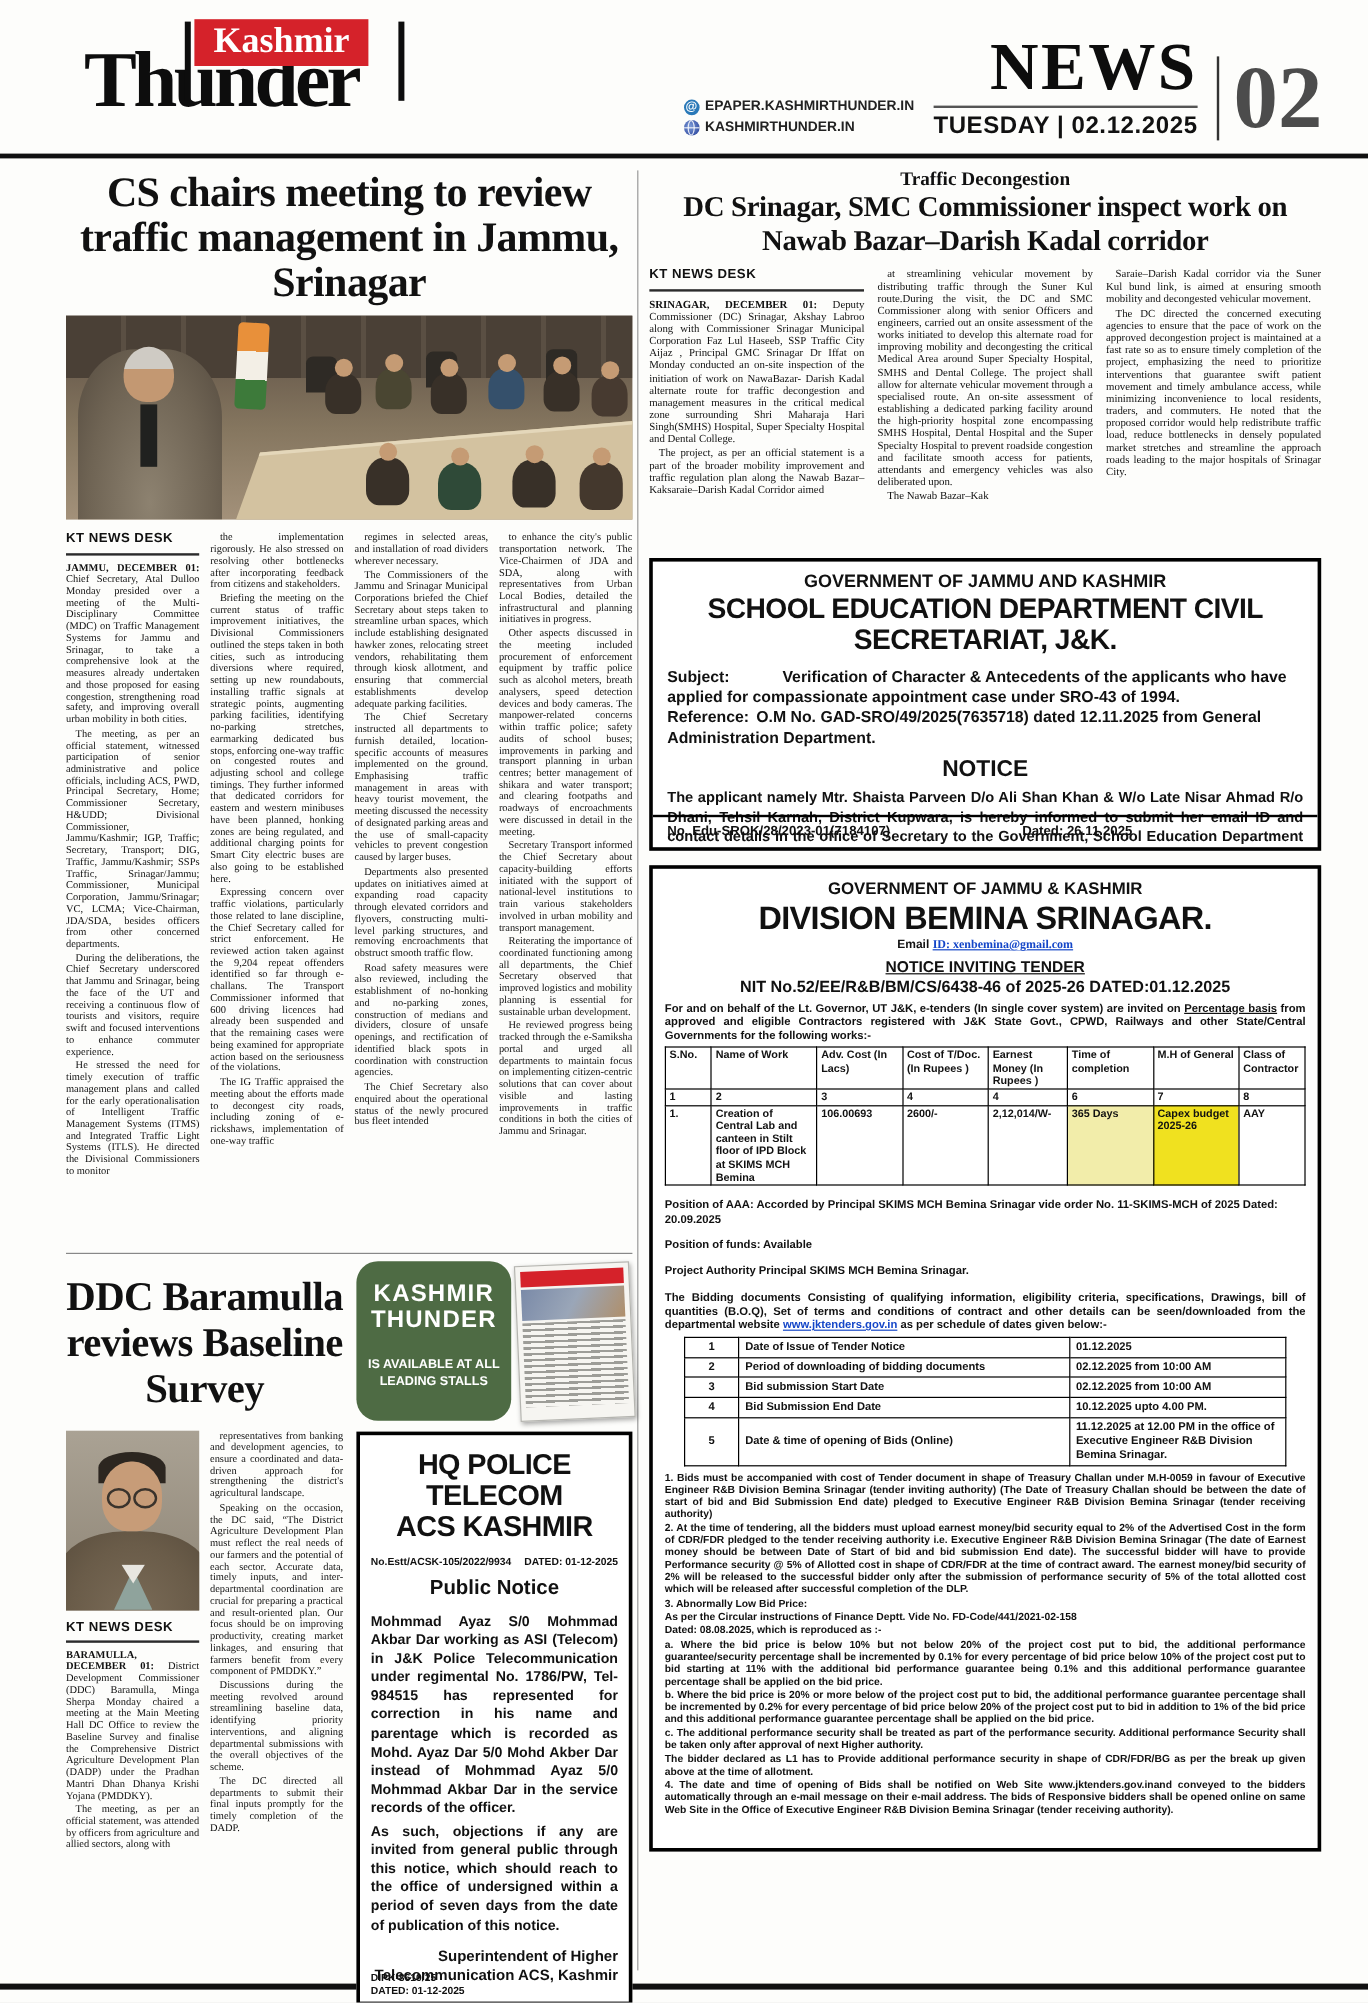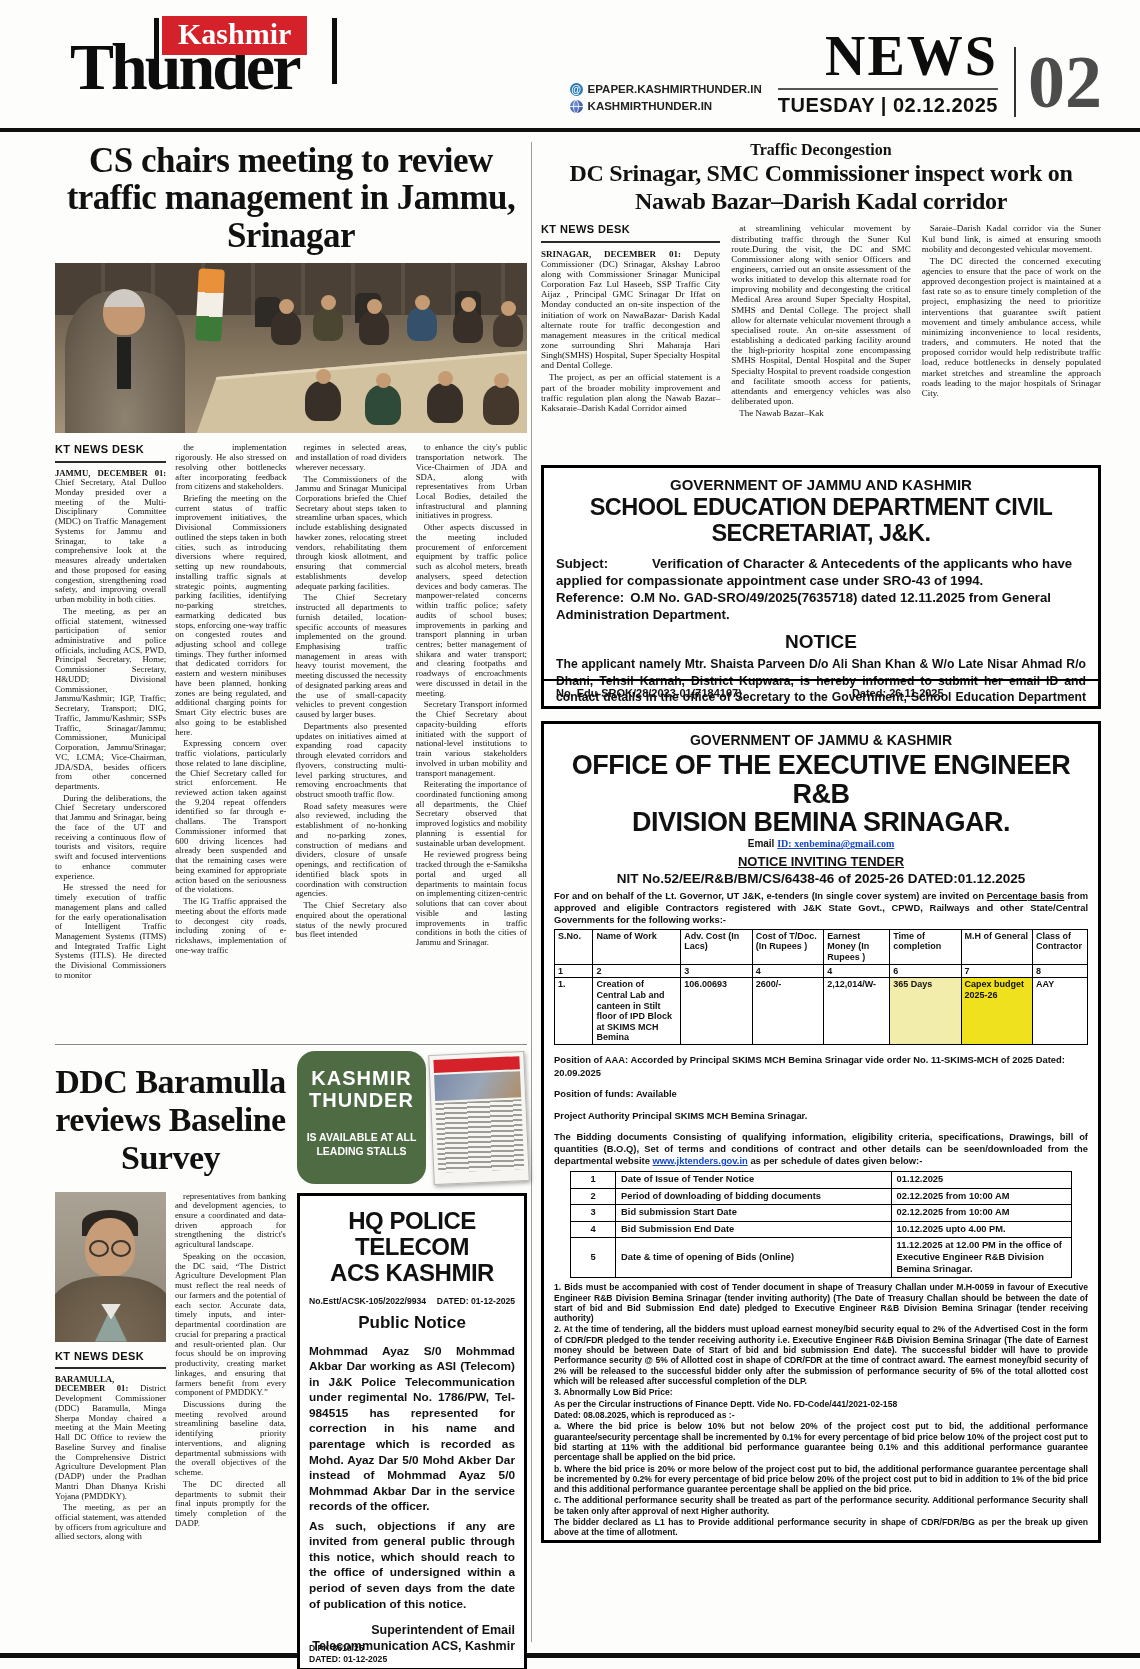--- a/index.html
+++ b/index.html
@@ -299,21 +299,21 @@
           <div class="police-ref">
             <span>No.Estt/ACSK-105/2022/9934</span>
             <span>DATED: 01-12-2025</span>
           </div>
           <div class="police-sub">Public Notice</div>
           <div class="police-body">
               <p>Mohmmad Ayaz S/0 Mohmmad Akbar Dar working as ASI (Telecom) in J&amp;K Police Telecommunication under regimental No. 1786/PW, Tel-984515 has represented for correction in his name and parentage which is recorded as Mohd. Ayaz Dar 5/0 Mohd Akber Dar instead of Mohmmad Ayaz 5/0 Mohmmad Akbar Dar in the service records of the officer.</p>
               <p>As such, objections if any are invited from general public through this notice, which should reach to the office of undersigned within a period of seven days from the date of publication of this notice.</p>
             </div>
           <div class="police-sig">
-            <div>Superintendent of Email</div>
+            <div>Superintendent of Higher</div>
             <div>Telecommunication ACS, Kashmir</div>
           </div>
           <div class="police-dipk">
             <div>DIPK-8610/25</div>
             <div>DATED: 01-12-2025</div>
           </div>
         </div>
       </div>
     </div>
   </div>
@@ -364,21 +364,20 @@
       </div>
       <div class="school-footer">
         <span>No. Edu-SROK/28/2023-01(7184107)</span>
         <span class="fdate">Dated: 26.11.2025</span>
       </div>
     </div>
 
     <div class="rnb-box">
       <div class="rnb-govt">GOVERNMENT OF JAMMU &amp; KASHMIR</div>
       <div class="rnb-office">
-        <div>OFFICE OF THE EXECUTIVE ENGINEER R&amp;B</div>
         <div>DIVISION BEMINA SRINAGAR.</div>
       </div>
       <div class="rnb-email">
         <span>Email</span>
         <span class="link">ID: xenbemina@gmail.com</span>
       </div>
       <div class="rnb-nit-head">NOTICE INVITING TENDER</div>
       <div class="rnb-nit-line">NIT No.52/EE/R&amp;B/BM/CS/6438-46 of 2025-26 DATED:01.12.2025</div>
       <p class="rnb-small" style="margin:0"><span>For and on behalf of the Lt. Governor, UT J&amp;K, e-tenders (In single cover system) are invited on </span><span class="u">Percentage basis</span><span> from approved and eligible Contractors registered with J&amp;K State Govt., CPWD, Railways and other State/Central Governments for the following works:-</span></p>
 

